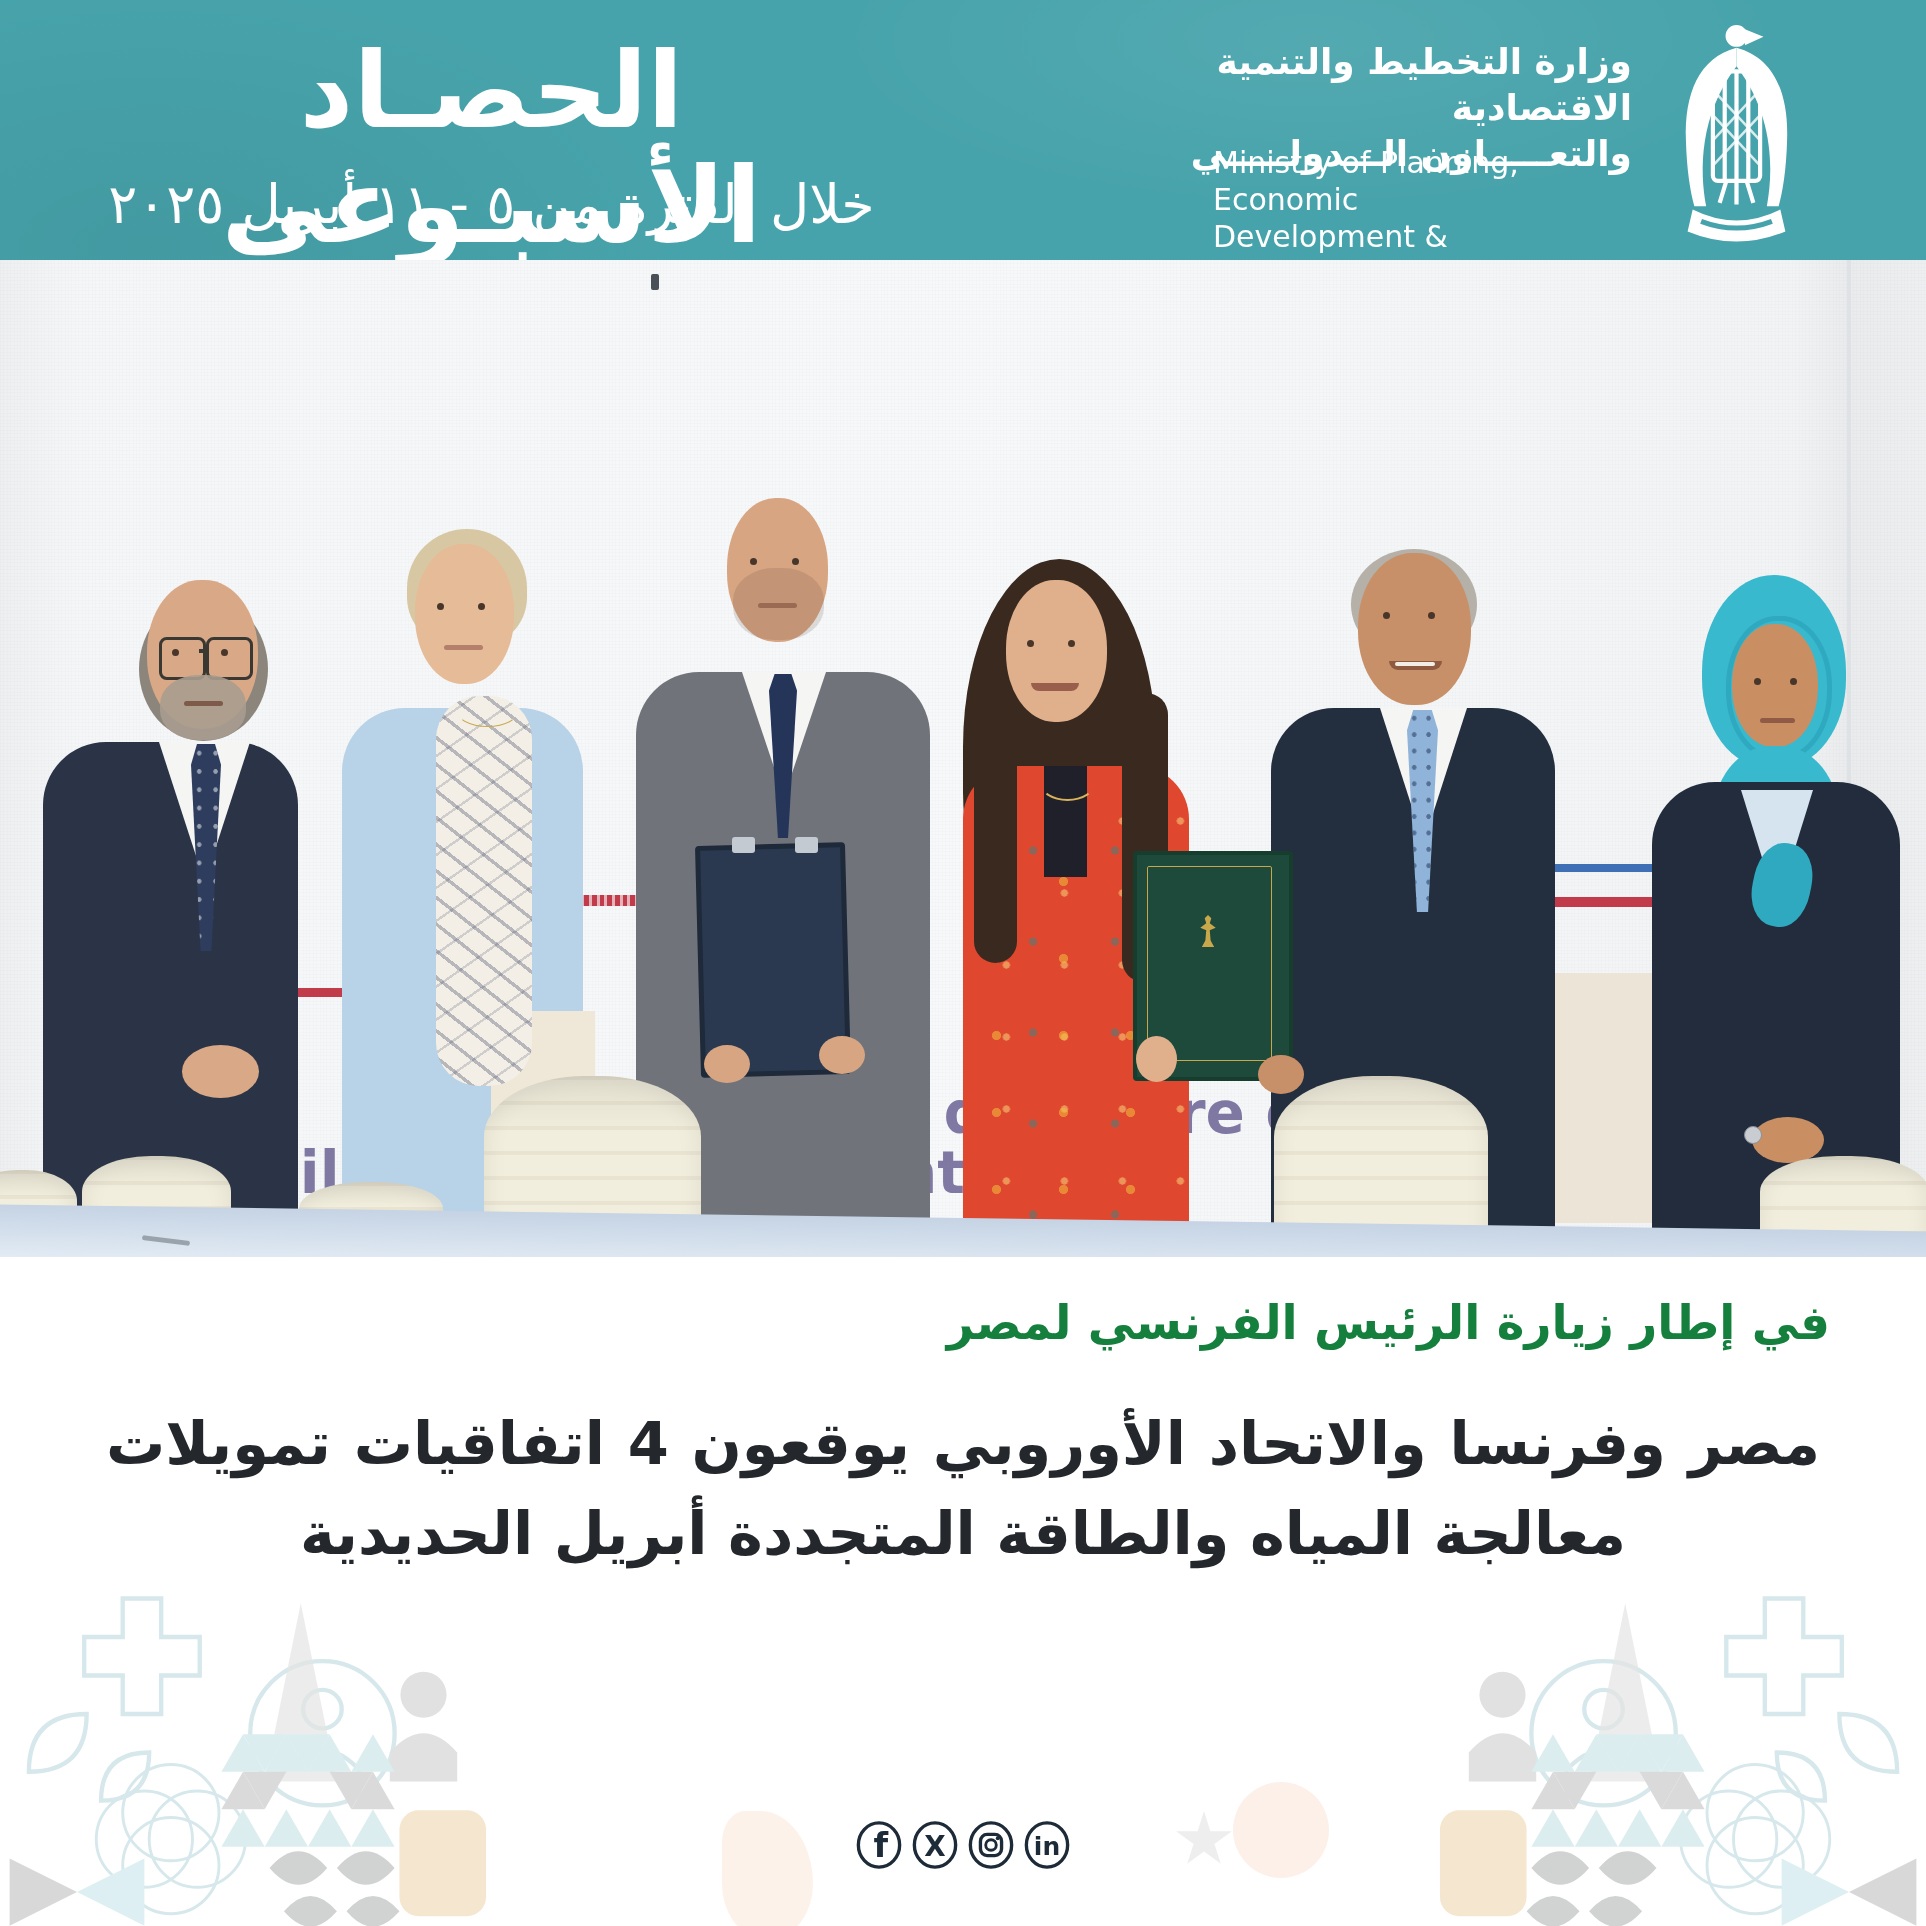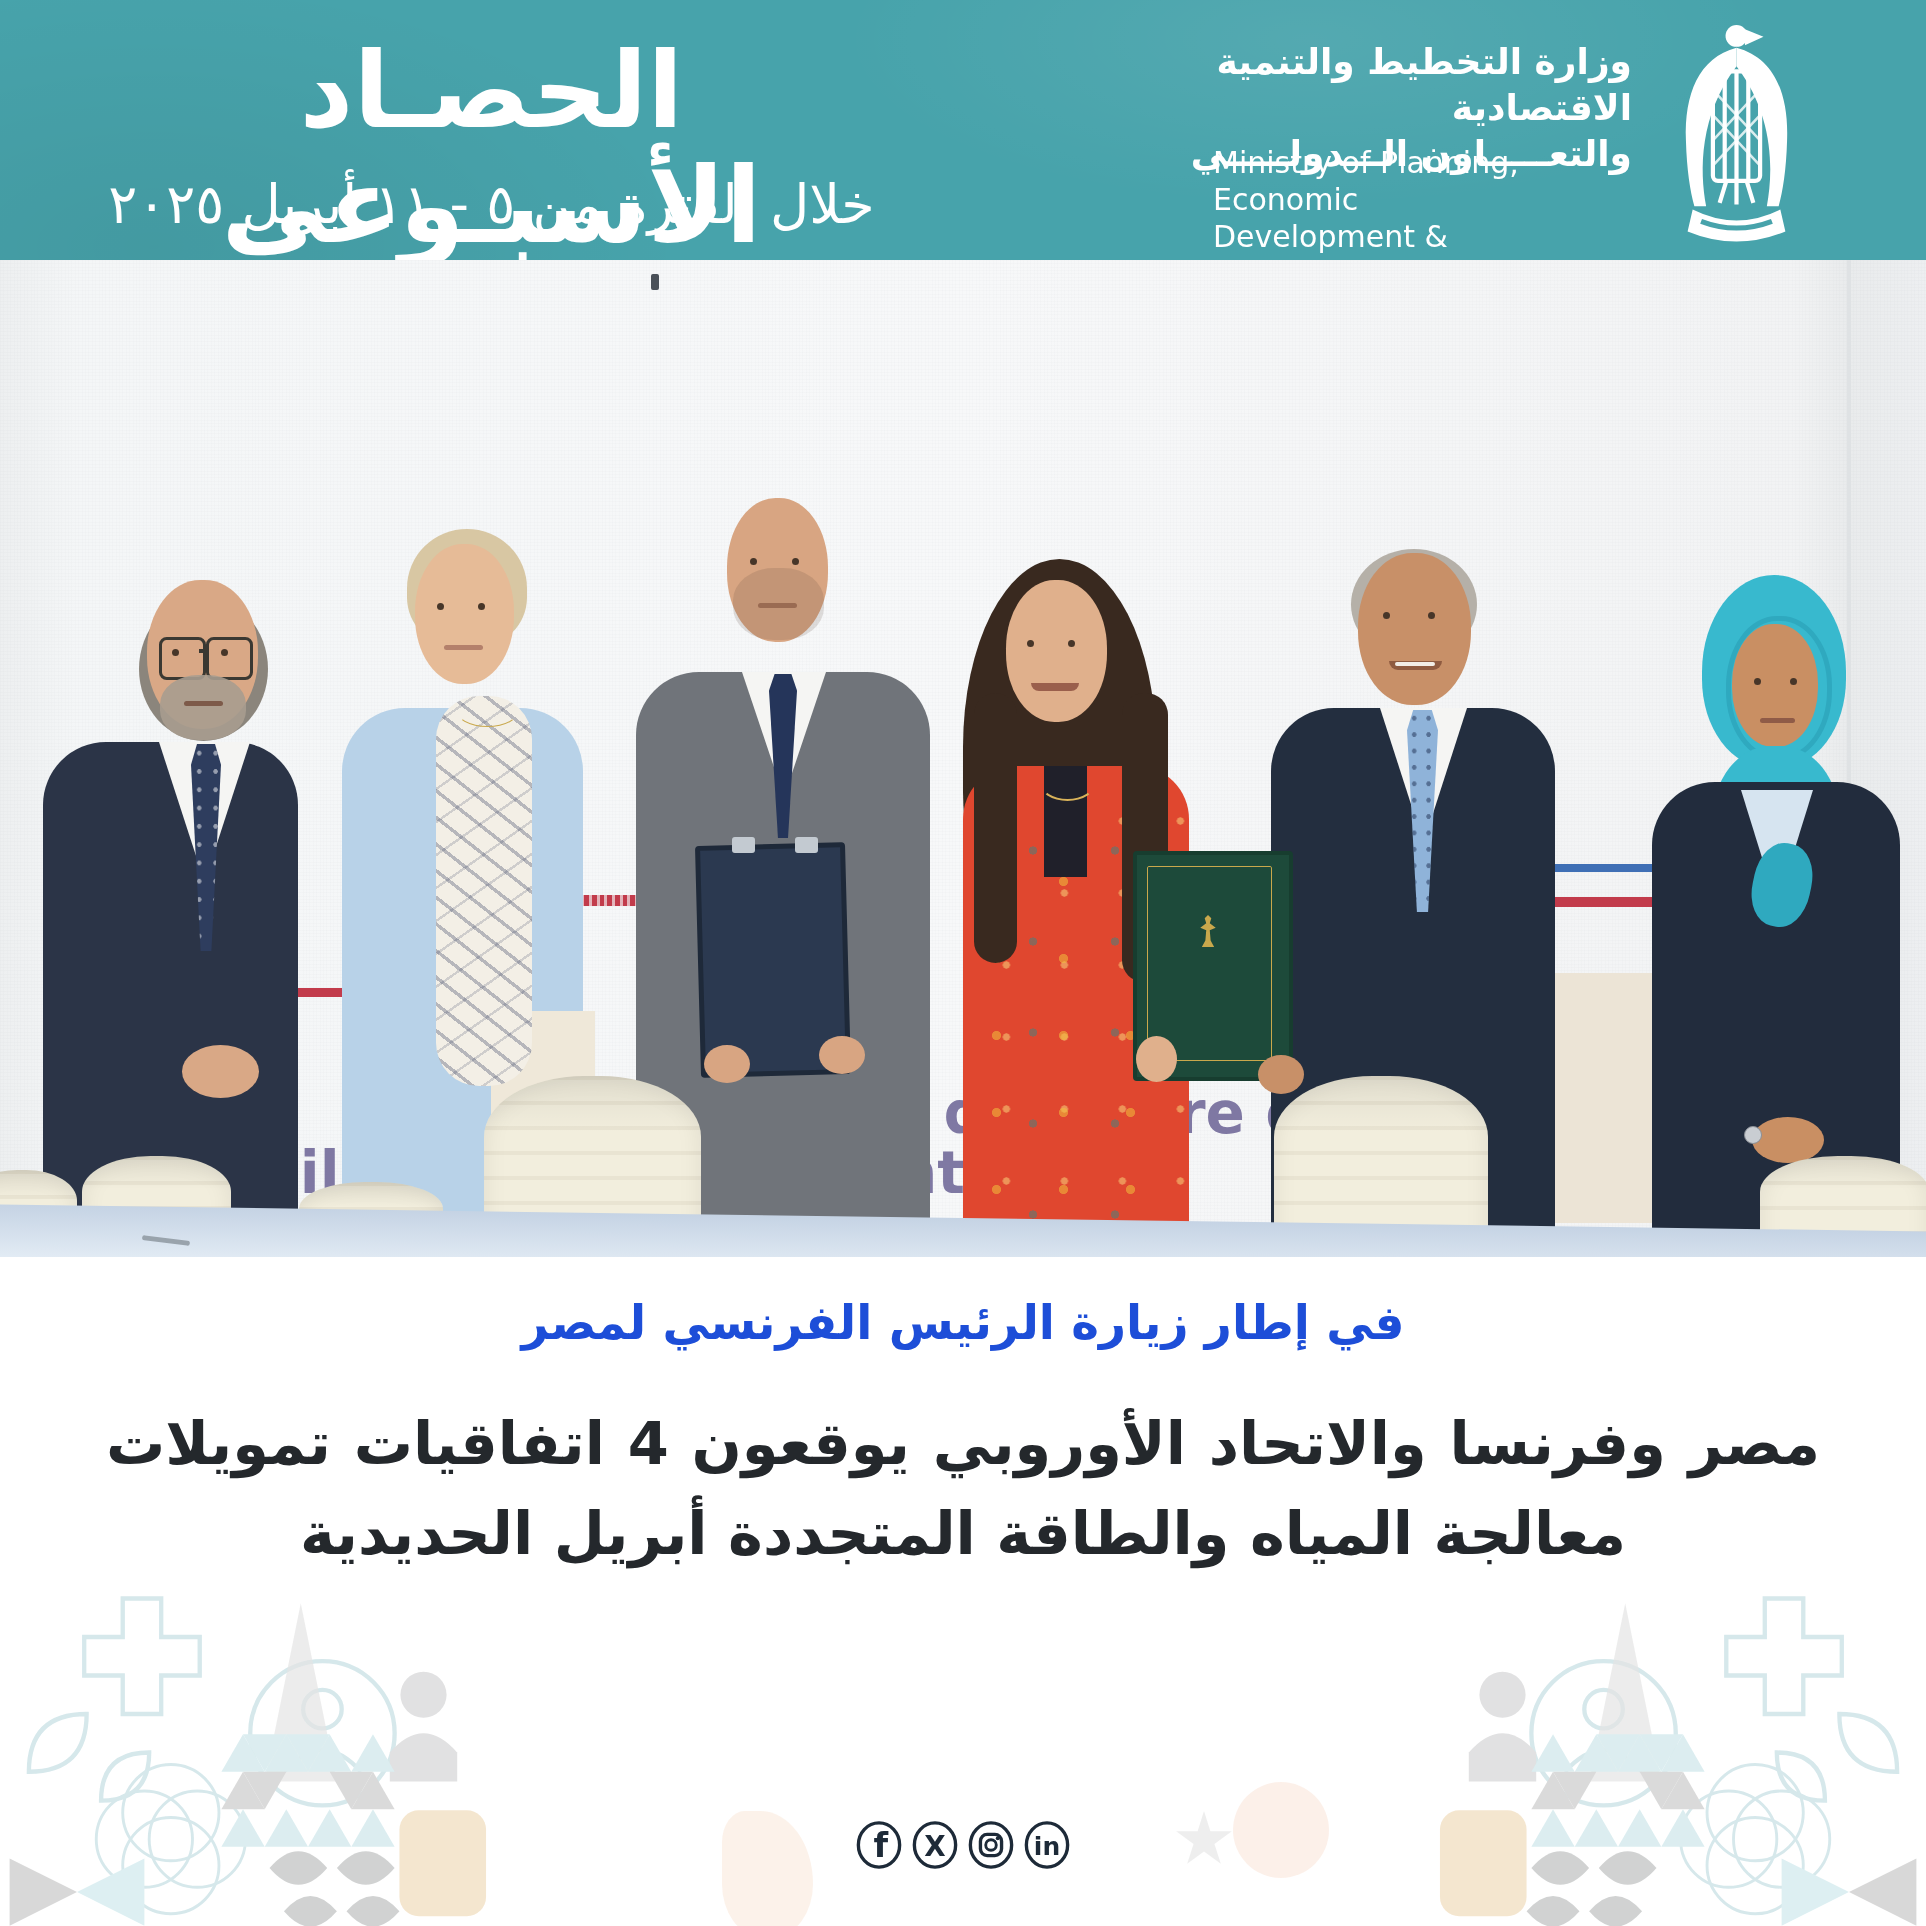--- a/index.html
+++ b/index.html
@@ -50,22 +50,22 @@
     background:linear-gradient(180deg, rgba(0,0,0,.07), rgba(0,0,0,0) 30%),
       repeating-linear-gradient(180deg,#e9e4d2 0 3.9px,#f2eedd 3.9px 25px);
     box-shadow:inset 0 0 24px rgba(0,0,0,.08);}
   .table{position:absolute;left:-29px;top:958px;width:1984px;height:144px;
     background:linear-gradient(180deg,#c5d3e4 0,#e9f1f8 45%,#f8fbfd 100%);
     transform:rotate(0.8deg);}
   .pen{position:absolute;left:142px;top:978px;width:48px;height:4.8px;background:#99a3ac;
     border-radius:2.9px;transform:rotate(7deg);}
 
   
-  .headline{position:absolute;left:96px;top:1295px;width:1734px;text-align:center;direction:rtl;
-    font-size:47px;font-weight:700;color:#1d4ed8;}
+  .headline{position:absolute;left:96px;top:1295px;width:1734px;text-align:right;direction:rtl;
+    font-size:47px;font-weight:700;color:#15803d;}
   .body-text{position:absolute;left:106px;top:1399px;width:1714px;direction:rtl;color:#24282C;
     font-size:59px;font-weight:800;line-height:90px;}
   .body-line-j{text-align:justify;text-align-last:justify;}
   .body-line-c{text-align:center;}
 
   
   .social-row{position:absolute;left:0;top:1821px;width:1926px;display:flex;justify-content:center;gap:7.7px;}
   .social-ic{width:48px;height:48px;}
 
   

